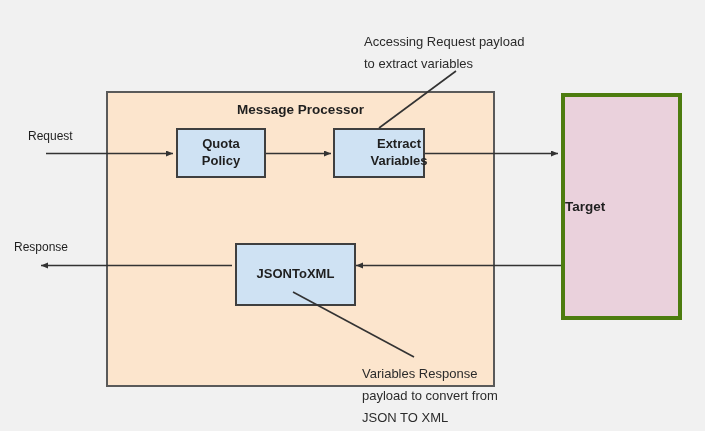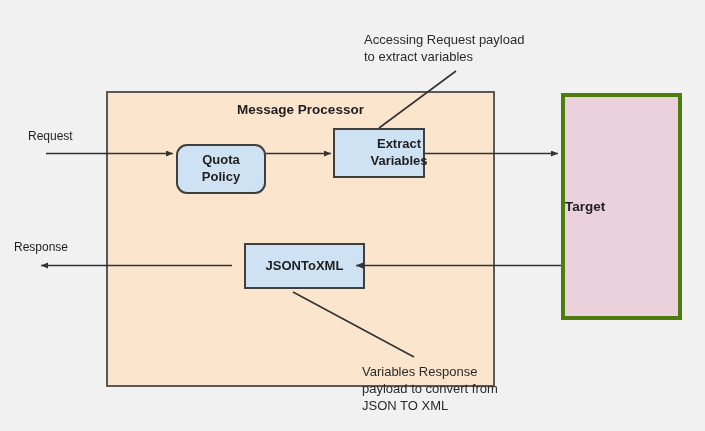--- a/index.html
+++ b/index.html
@@ -37,44 +37,44 @@
     border: 2px solid #3f3f3f;
     display: flex;
     align-items: center;
     justify-content: center;
     text-align: center;
     font-weight: bold;
     font-size: 13px;
     line-height: 1.3;
     white-space: pre-line;
   }
-  .node-quota   { left: 176px; top: 144px; width: 90px;  height: 50px; border-radius: 11px; }
+  .node-quota   { left: 176px; top: 128px; width: 90px;  height: 50px; }
   .node-extract { left: 333px; top: 128px; width: 92px;  height: 50px; padding-left: 40px; }
-  .node-json    { left: 244px; top: 243px; width: 121px; height: 46px; }
+  .node-json    { left: 235px; top: 243px; width: 121px; height: 63px; }
   .target-box {
     left: 561px; top: 93px;
     width: 121px; height: 227px;
     box-sizing: border-box;
     background: var(--target-fill, #ead1dc);
     border: 4px solid #4d7c0f;
     display: flex;
     align-items: center;
     justify-content: flex-start;
     font-weight: bold;
     font-size: 13.5px;
   }
   .flow-label {
     font-weight: normal;
     font-size: 12px;
   }
   .request-label  { left: 28px; top: 129px; }
   .response-label { left: 14px; top: 240px; }
   .annotation {
     font-size: 13px;
-    line-height: 17px;
+    line-height: 22px;
     color: #2b2b2b;
     white-space: pre-line;
   }
   .annotation-top    { left: 364px; top: 31px; }
   .annotation-bottom { left: 362px; top: 363px; }
   svg.overlay {
     position: absolute;
     left: 0; top: 0;
     width: 705px; height: 431px;
     pointer-events: none;

